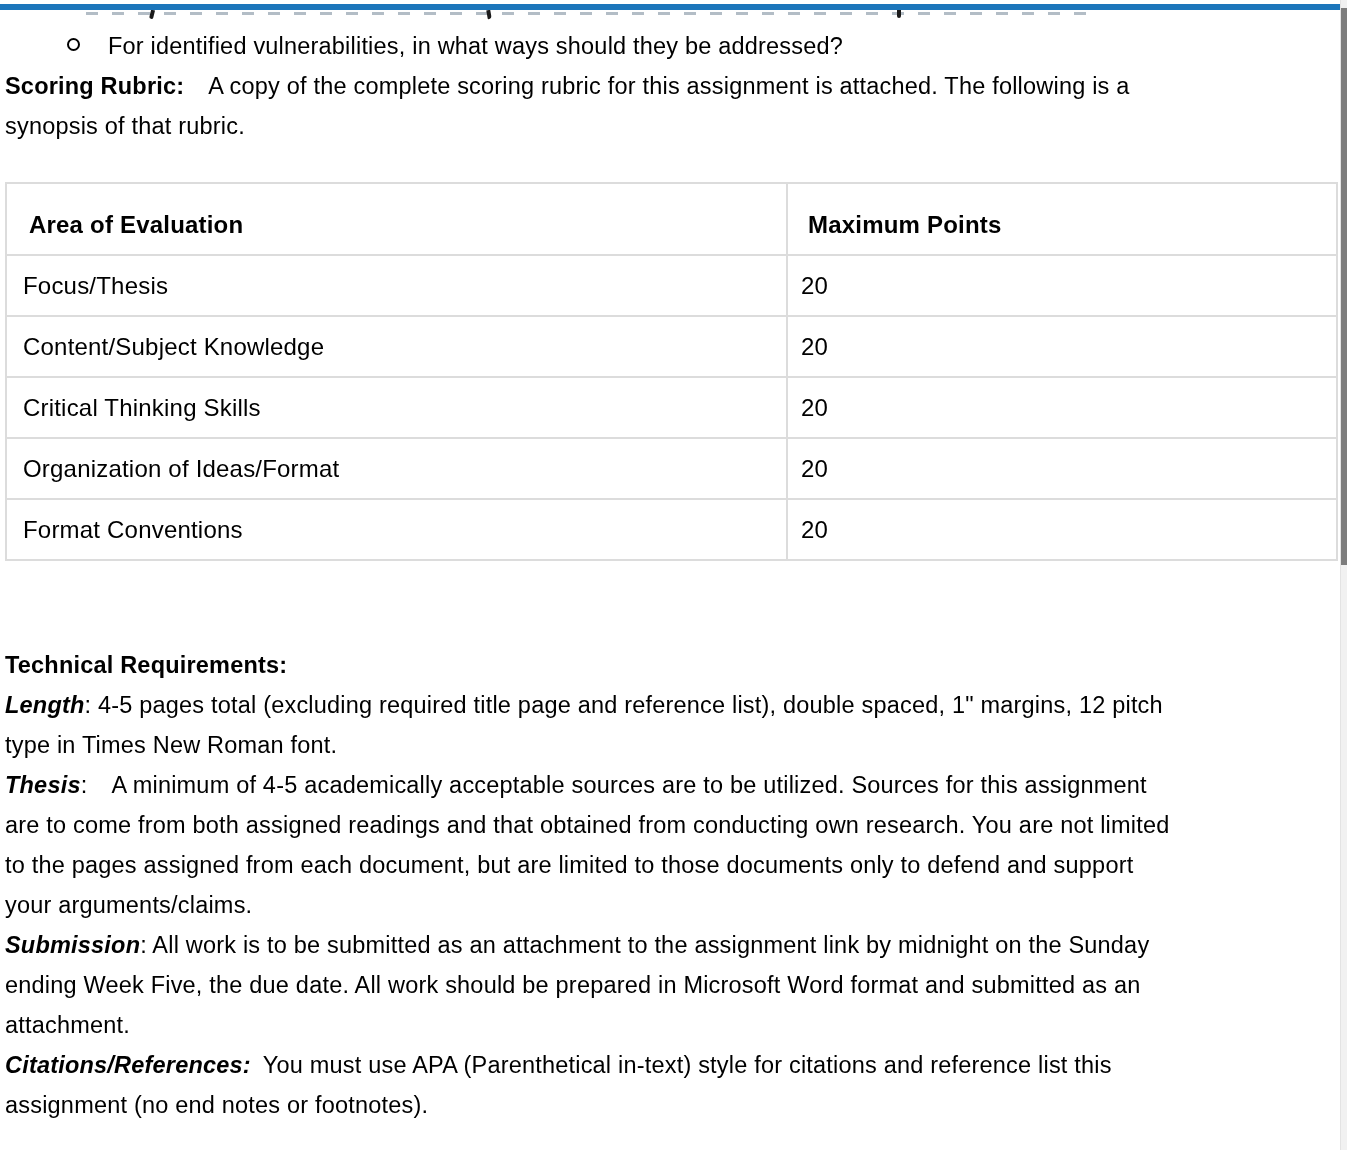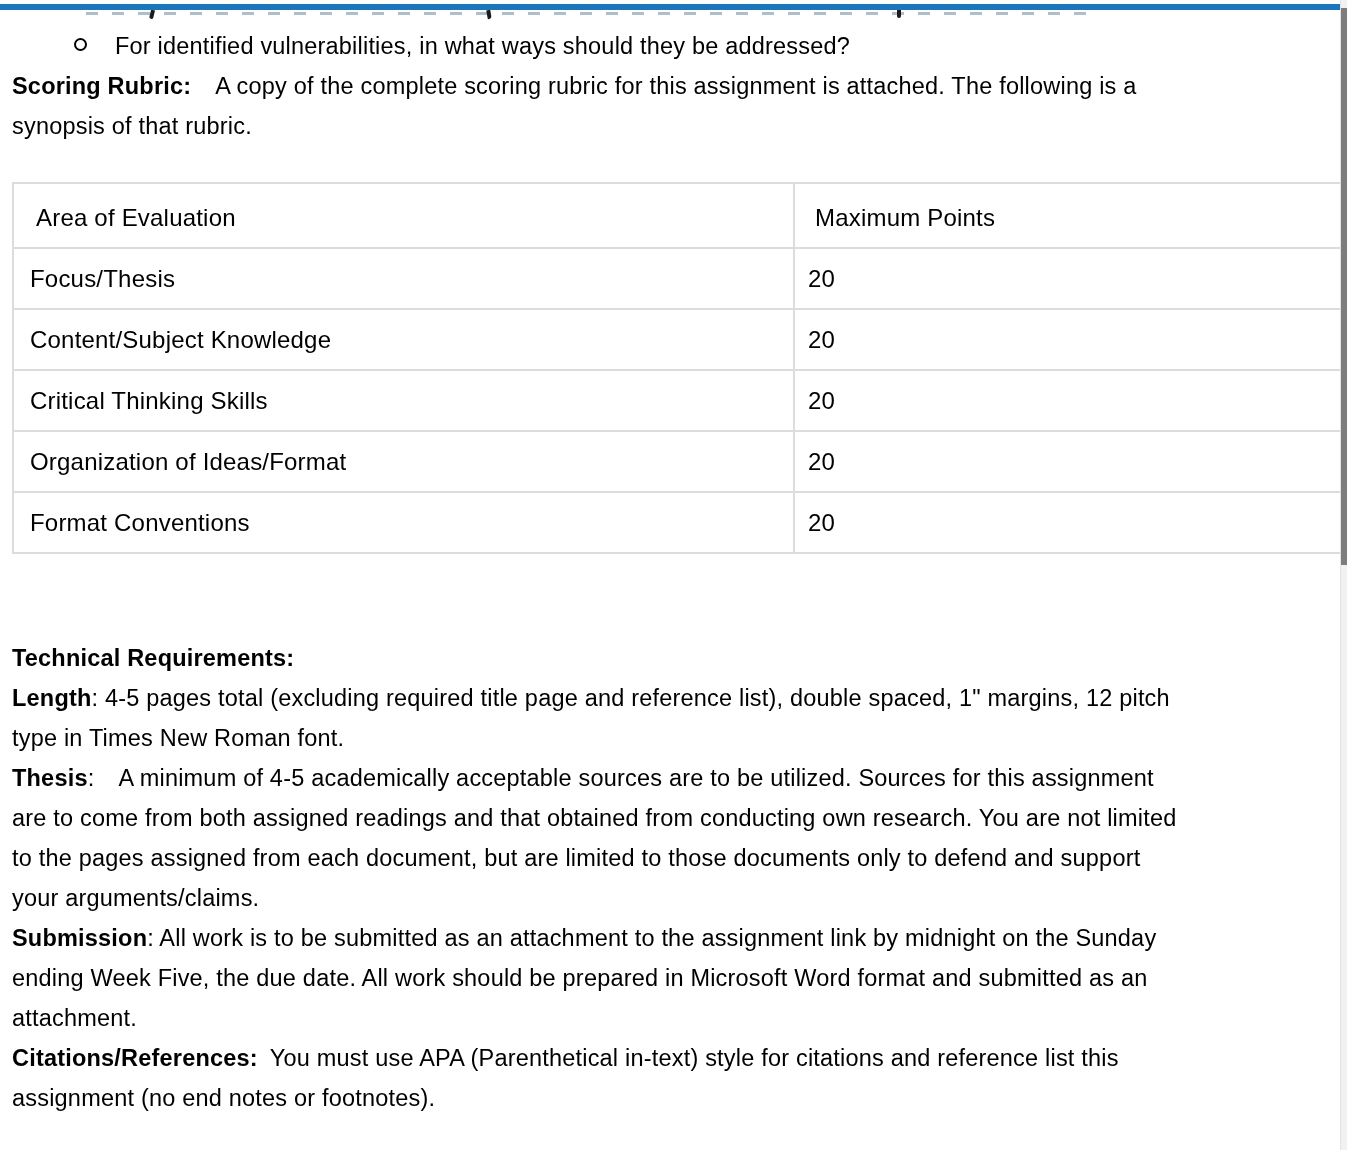--- a/index.html
+++ b/index.html
@@ -24,26 +24,26 @@
     position:absolute;left:86px;top:12px;width:1000px;height:3px;
     background:repeating-linear-gradient(90deg,#b3bdc6 0 12px,transparent 12px 26px);
   }
   .desc{position:absolute;top:10px;width:4px;height:9px;background:#1a1a1a;border-radius:0 0 3px 3px;}
   .d1{left:150px;transform:rotate(14deg);}
   .d2{left:487px;border-radius:0 0 4px 1px;transform:rotate(-10deg);}
   .d3{left:897px;height:8px;}
 
   
   .content{
-    position:absolute;left:12px;top:26px;width:1333px;
+    position:absolute;left:5px;top:26px;width:1333px;
     font-size:23.5px;line-height:40px;letter-spacing:0.2px;
   }
   .para{white-space:pre-line;}
   .lead{font-weight:700;}
-  .it{}
+  .it{font-style:italic;}
   .gap24{display:inline-block;width:24px;}
   .gap12{display:inline-block;width:12px;}
 
   .bullet-line{display:block;}
   .bullet-circle{
     display:inline-block;width:9px;height:9px;
     border:2.5px solid #000;border-radius:50%;
     margin-left:62px;margin-right:28px;
     vertical-align:middle;position:relative;top:-3px;
   }
@@ -51,21 +51,21 @@
   
   table.rubric{
     border-collapse:collapse;table-layout:fixed;
     width:1333px;margin-top:36px;
   }
   table.rubric th,table.rubric td{
     border:2px solid var(--table-border,#dcdcdc);
     height:59px;font-size:24px;vertical-align:middle;
     text-align:left;letter-spacing:0.2px;overflow:hidden;
   }
-  table.rubric th{font-weight:400;padding:4px 0 0 22px;margin-left:7px;}
+  table.rubric th{font-weight:700;padding:11px 0 0 22px;margin-left:7px;}
   table.rubric td{font-weight:400;padding:0 0 0 16px;}
   table.rubric th:last-child{padding-left:20px;}
   table.rubric td:last-child{padding-left:13px;}
   col.c1{width:781px;}
 
   .tech-heading{font-weight:700;margin-top:84px;}
 
   
   .scrollbar{
     position:absolute;right:0;top:0;width:7px;height:1150px;

